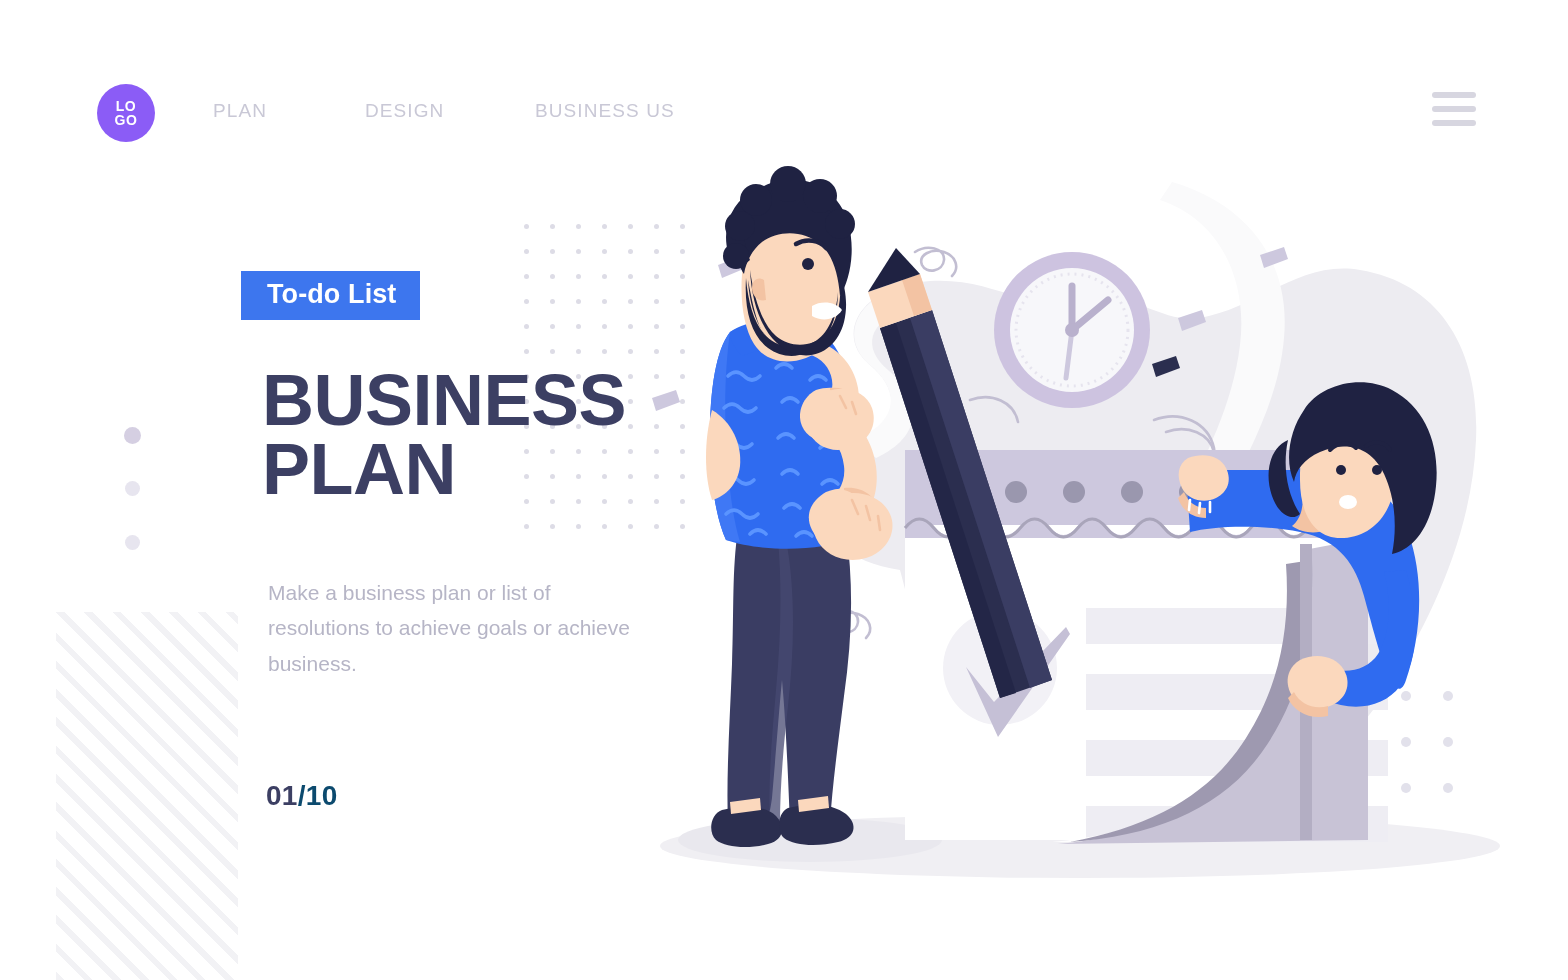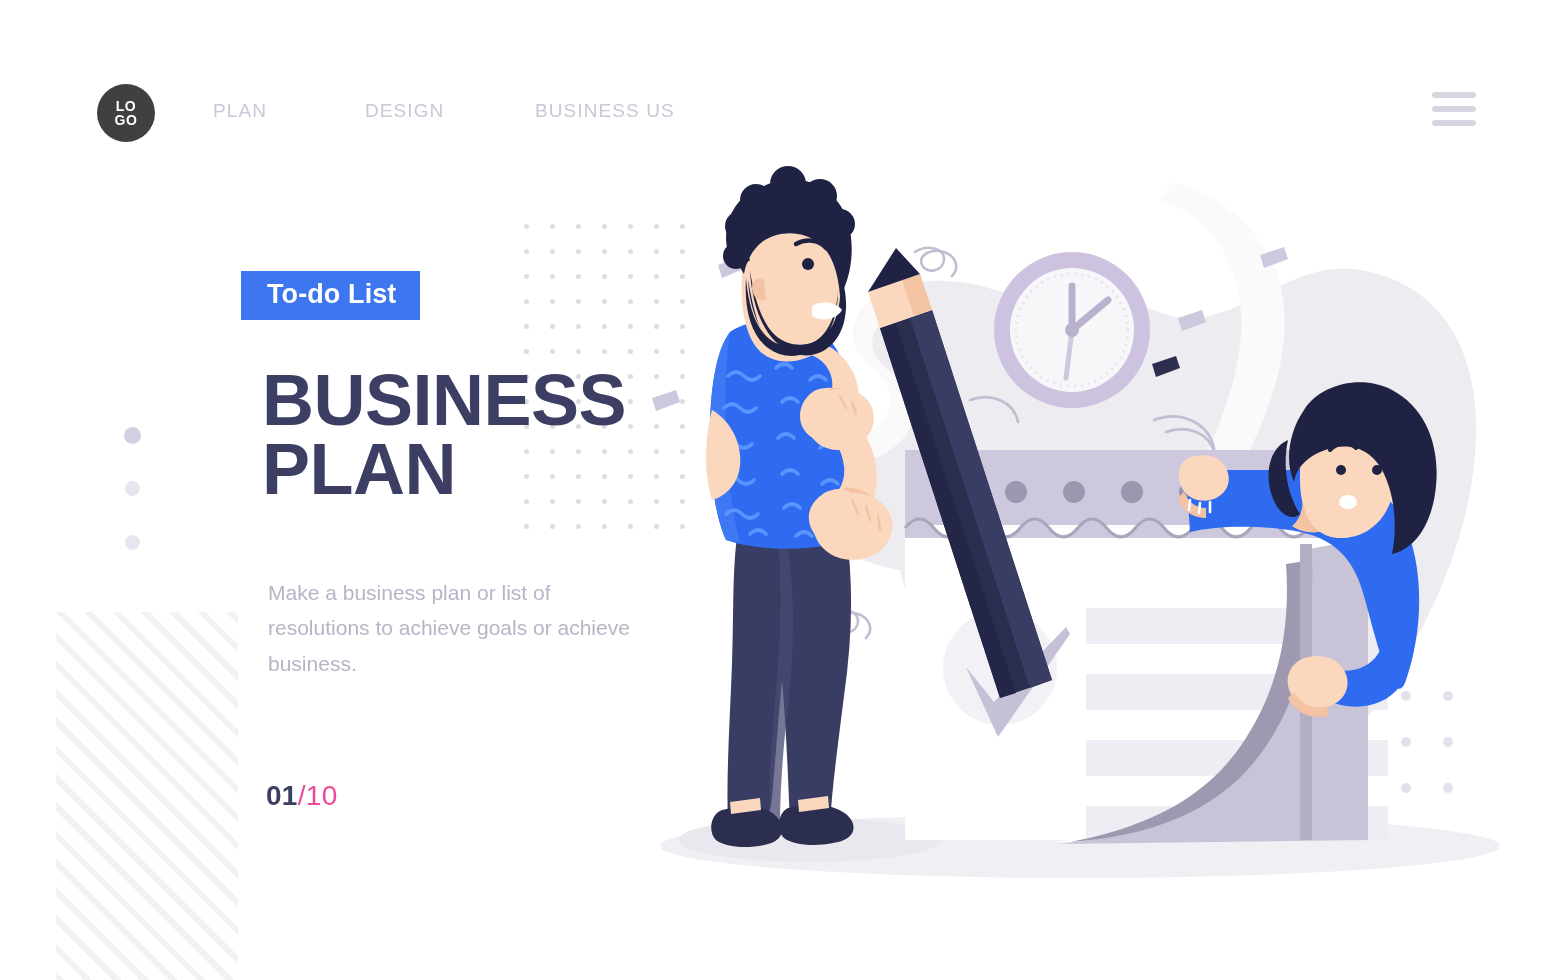--- a/index.html
+++ b/index.html
@@ -12,21 +12,21 @@
   }
 
   
   .nav {
     position:absolute; top:0; left:0; width:1568px; height:200px;
     display:flex; align-items:flex-start;
   }
   .logo {
     position:absolute; left:97px; top:84px;
     width:58px; height:58px; border-radius:50%;
-    background:#404040;
+    background:#8b5cf6;
     display:flex; flex-direction:column;
     align-items:center; justify-content:center;
     color:#ffffff; font-weight:700; font-size:14px;
     line-height:14px; letter-spacing:0.5px;
   }
   .logo span { display:block; }
 
   .navlinks { position:absolute; left:213px; top:100px; }
   .navlink {
     position:absolute; top:0;
@@ -70,21 +70,21 @@
     width:380px;
     color:#b6b5c6; font-size:21px; line-height:1.68;
     font-weight:400;
   }
 
   .counter {
     position:absolute; left:222px; top:780px;
     font-size:28px; letter-spacing:0.3px;
   }
   .counter .cur { color:#3c3f63; font-weight:700; }
-  .counter .tot { color:#ec4899; font-weight:400; }
+  .counter .tot { color:#0c4a6e; font-weight:700; }
 
   
   .dotgrid { position:absolute; left:480px; top:224px; width:168px; height:312px; }
   .dotgrid i {
     position:absolute; width:5px; height:5px; border-radius:50%;
     background:#dddce6;
   }
   .sidedots i {
     position:absolute; border-radius:50%;
   }

